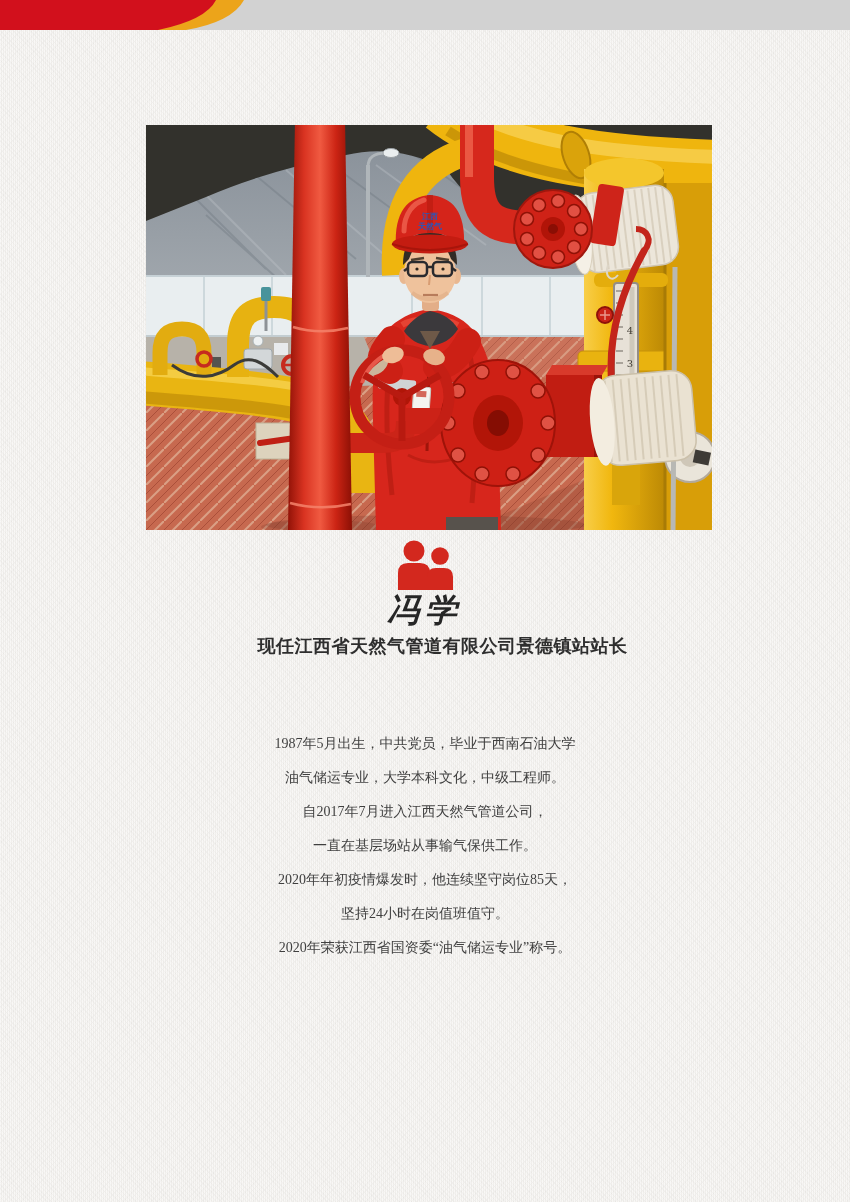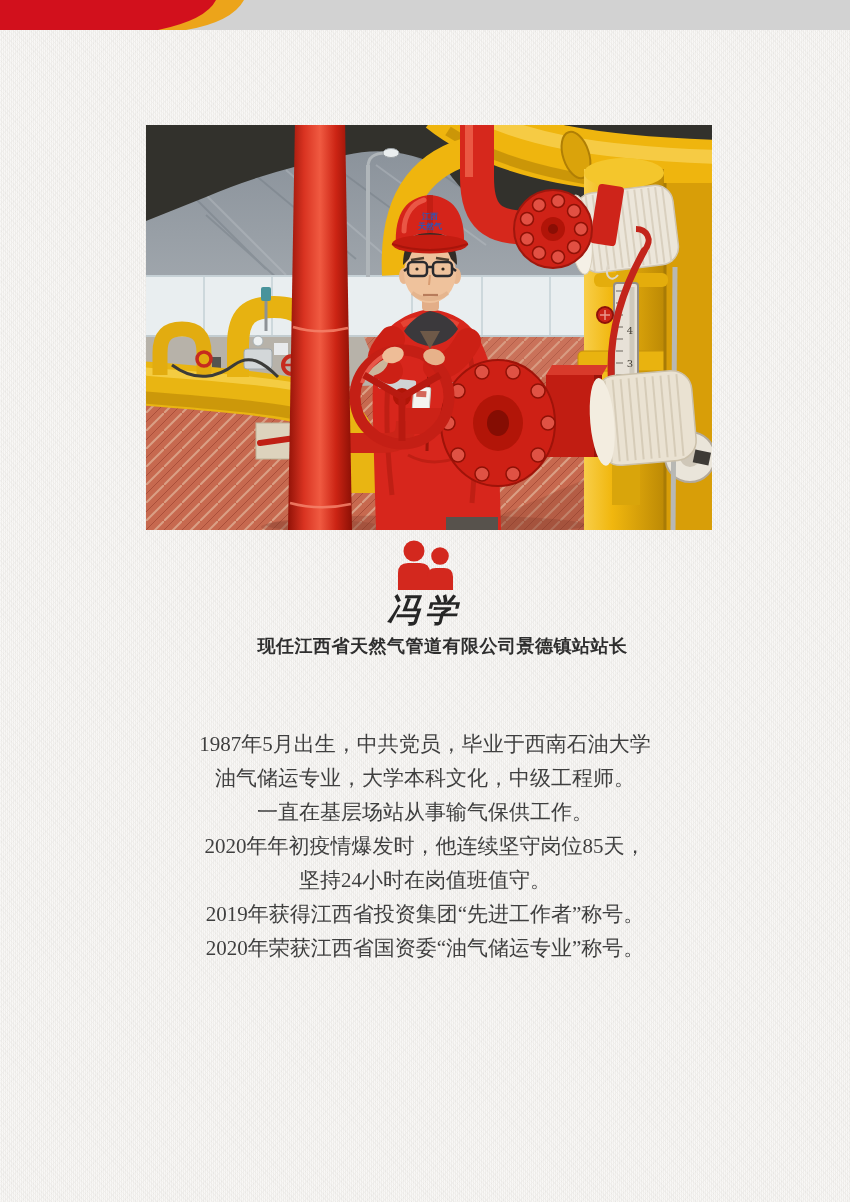--- a/index.html
+++ b/index.html
@@ -19,21 +19,21 @@
   .centercol { position:absolute; left:0; width:850px; text-align:center; }
   .icon-row { top:539px; }
   .icon-row svg { display:inline-block; }
   .person-name {
     top:589px; font-size:32px; font-weight:bold; color:#262626; letter-spacing:6px;font-style:italic;
   }
   .person-title {
     top:634px; font-size:18px; font-weight:bold; color:#2e2e2e; letter-spacing:0.5px;padding-left:35px;
   }
   .bio {
-    top:727px; font-family:"Liberation Serif", serif; font-size:21px;
+    top:727px; font-family:"Liberation Serif", serif; font-size:14px;
     color:#3f3f3f; line-height:34px;
   }
   .bio div { white-space:nowrap; }
   svg text { font-family:"DejaVu Sans", sans-serif; }
   svg text.serifnum { font-family:"DejaVu Serif", serif; }
 </style>
 </head>
 <body>
 
 <div class="header-stripe">
@@ -343,18 +343,18 @@
   </svg>
 </div>
 
 <div class="centercol person-name">冯学</div>
 
 <div class="centercol person-title">现任江西省天然气管道有限公司景德镇站站长</div>
 
 <div class="centercol bio">
   <div>1987年5月出生，中共党员，毕业于西南石油大学</div>
   <div>油气储运专业，大学本科文化，中级工程师。</div>
+  <div>自2017年7月进入江西天然气管道公司，</div>
   <div>一直在基层场站从事输气保供工作。</div>
   <div>2020年年初疫情爆发时，他连续坚守岗位85天，</div>
   <div>坚持24小时在岗值班值守。</div>
-  <div>2019年获得江西省投资集团“先进工作者”称号。</div>
   <div>2020年荣获江西省国资委“油气储运专业”称号。</div>
 </div>
 
 </body></html>

